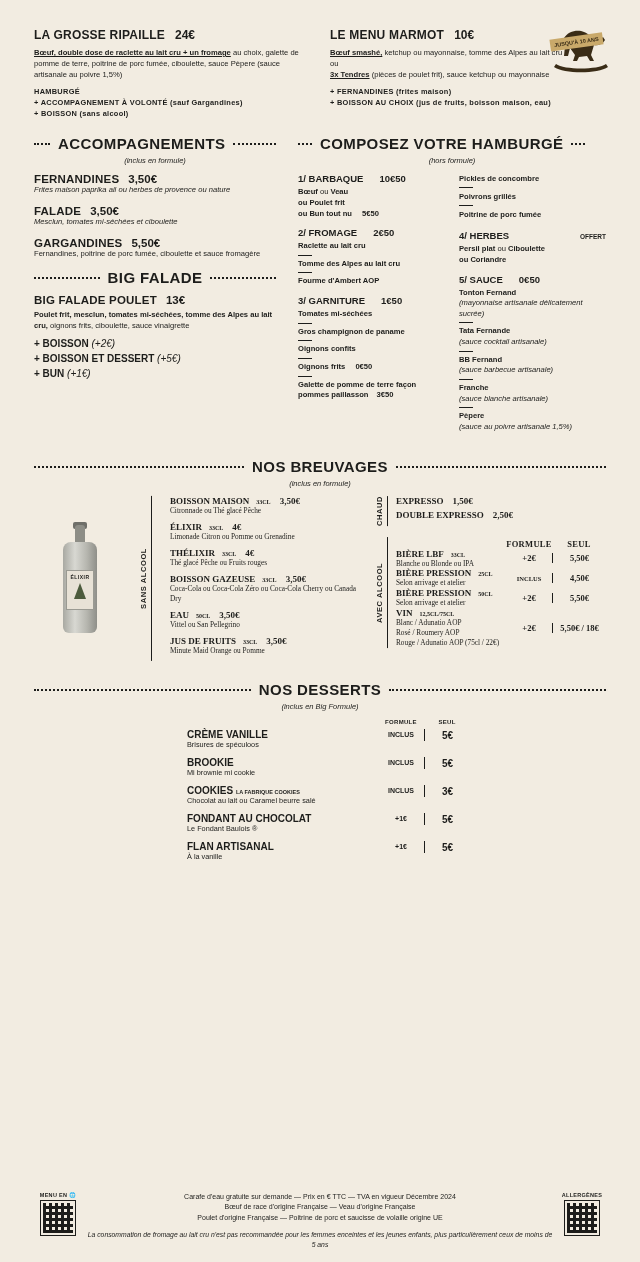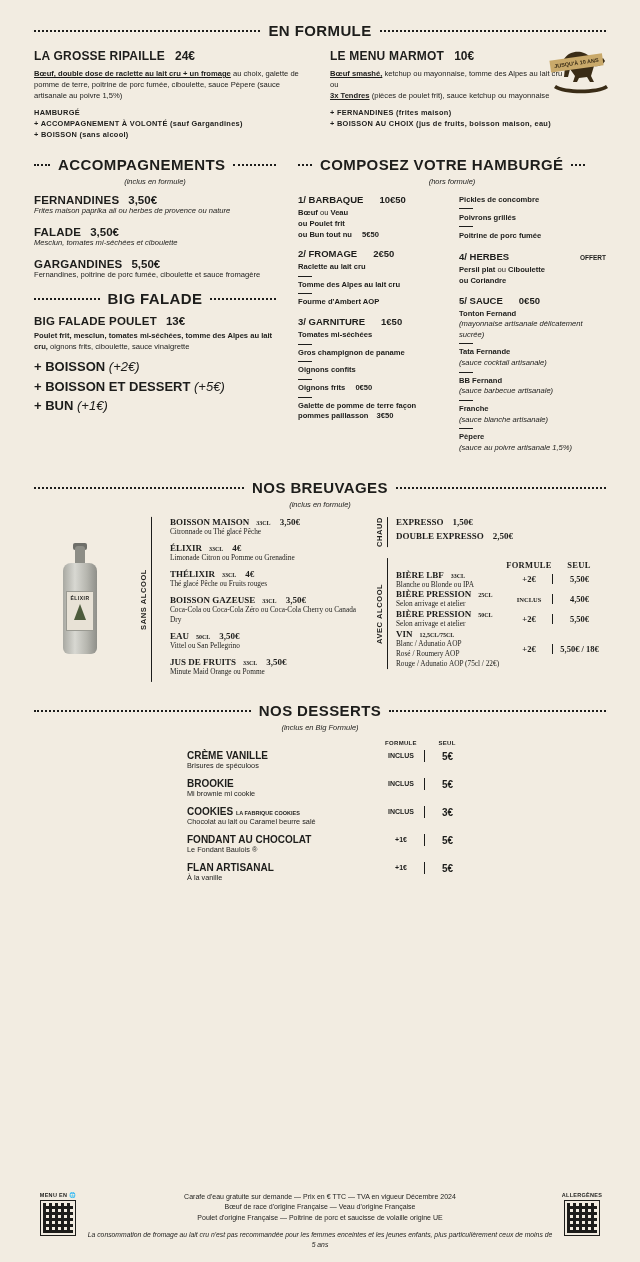--- a/index.html
+++ b/index.html
@@ -88,21 +88,21 @@
   .opt { font-size: 7.6px; line-height: 1.4; margin-top: 3px; }
   .opt b { font-weight: 800; }
   .opt .sep { display: block; width: 14px; border-top: 1px solid #1d1d1b; margin: 3px 0; }
   .opt i { font-style: italic; }
   .plain { font-size: 7.6px; line-height: 1.45; }
   .plain b { font-weight: 800; }
 
   .bigfalade { margin-top: 10px; }
   .bf-lines { font-size: 7.6px; line-height: 1.45; margin-top: 3px; }
   .bf-lines b { font-weight: 800; }
-  .bf-plus { font-size: 13px; line-height: 1.5; margin-top: 5px; }
+  .bf-plus { font-size: 10px; line-height: 1.5; margin-top: 5px; }
   .bf-plus b { font-weight: 800; }
   .bf-plus i { font-style: italic; }
 
   
   .breuv { margin-top: 18px; }
   .breuv-body { display: flex; margin-top: 8px; gap: 10px; }
   .bottle-cell { width: 92px; display: flex; align-items: center; justify-content: center; }
   .bottle {
     width: 34px; height: 108px; position: relative;
   }
@@ -178,25 +178,20 @@
     border: 2px solid #f2ece1;
     outline: 1px solid #1d1d1b;
   }
 </style>
 </head>
 <body>
 
 <div class="page">
 
   <section class="formule-wrap">
-    <div class="sec-head">
-      <span class="rule"></span>
-      <h2>EN FORMULE</h2>
-      <span class="rule"></span>
-    </div>
 
     <div class="formule-cols">
       <div class="formule-col">
         <div class="f-title">
           <span class="nm">LA GROSSE RIPAILLE</span>
           <span class="pr">24€</span>
         </div>
         <div class="f-body">
           <b>Bœuf, double dose de raclette au lait cru + un fromage</b>
           <span>au choix, galette de pomme de terre, poitrine de porc fumée, ciboulette, sauce Pèpere (sauce artisanale au poivre 1,5%)</span>

